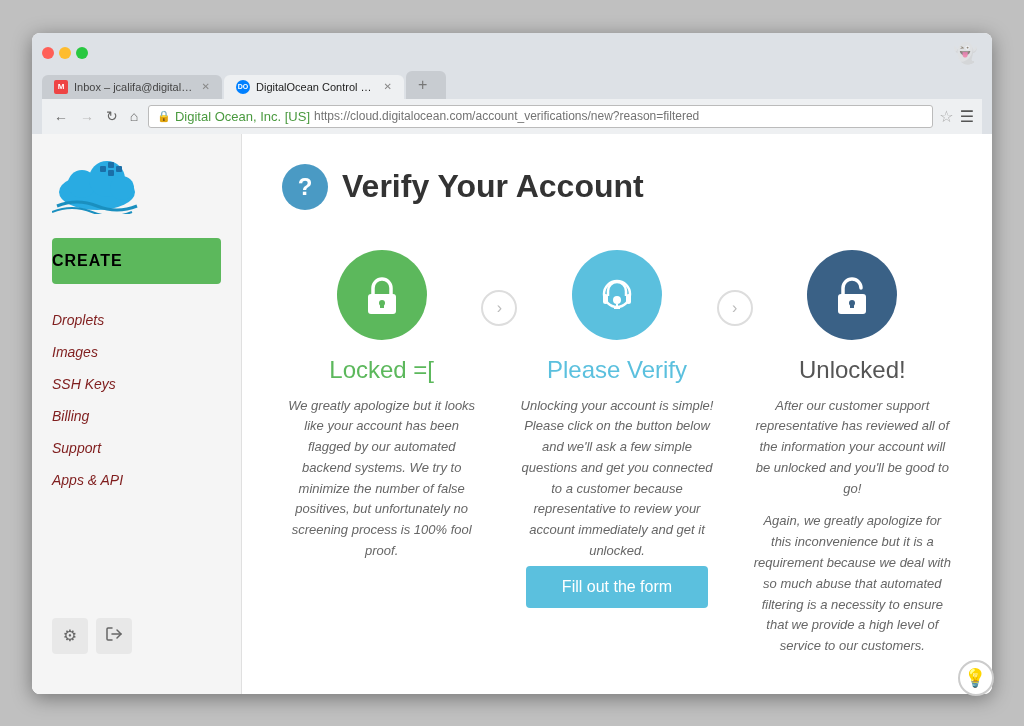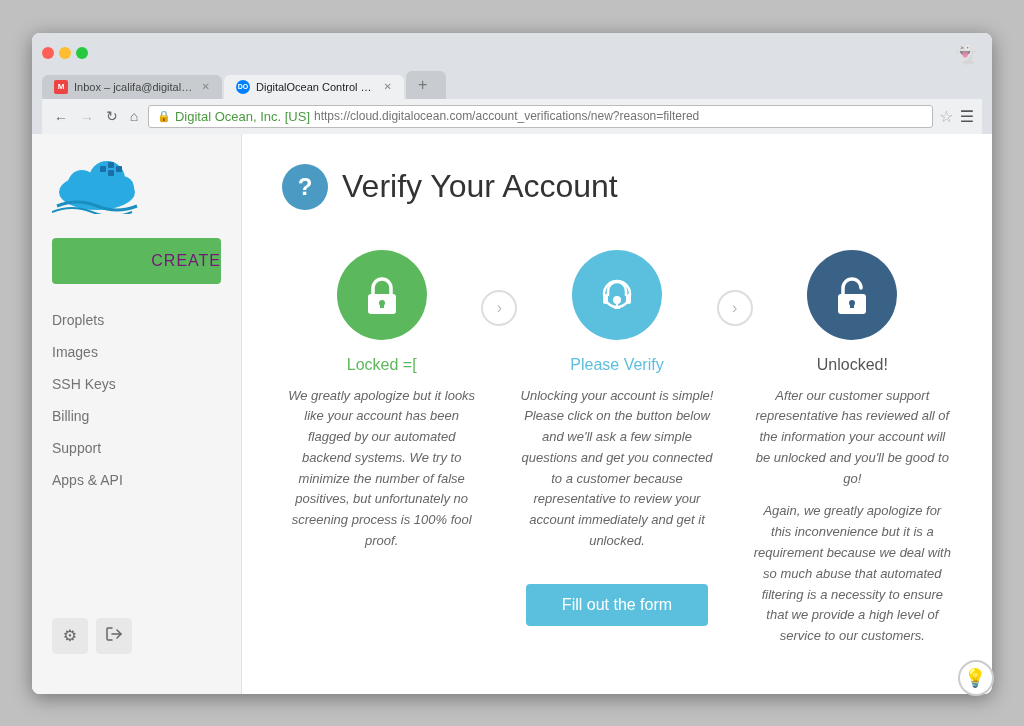--- a/index.html
+++ b/index.html
@@ -183,41 +183,42 @@
 
     .logo-cloud {
       width: 100px;
       height: 60px;
     }
 
     .create-btn {
       display: block;
       margin: 0 20px 20px 20px;
       background: #5cb85c;
-      color: #701a75;
+      color: #000000;
       font-size: 16px;
-      font-weight: normal;
+      font-weight: bold;
       letter-spacing: 1px;
-      text-align: right;
+      text-align: left;
       padding: 14px 0;
       border: none;
       border-radius: 4px;
       cursor: pointer;
       text-transform: uppercase;
     }
 
     .sidebar-nav {
       list-style: none;
     }
 
     .sidebar-nav li {
       padding: 8px 20px;
       font-size: 14px;
-      color: #737373;
-      cursor: pointer;
+      color: #7f1d1d;
+      cursor: pointer;
+      font-style: italic;
     }
 
     .sidebar-bottom {
       padding: 20px;
       display: flex;
       gap: 8px;
       margin-top: auto;
     }
 
     .sidebar-icon-btn {
@@ -256,21 +257,21 @@
       align-items: center;
       justify-content: center;
       color: #fff;
       font-size: 24px;
       font-weight: bold;
       flex-shrink: 0;
     }
 
     .page-title {
       font-size: 32px;
-      font-weight: 400;
+      font-weight: 700;
       color: #333;
     }
 
     
     .steps-container {
       display: flex;
       align-items: flex-start;
       gap: 0;
     }
 
@@ -302,38 +303,38 @@
     .step-circle.blue { background: #5bc0de; }
     .step-circle.dark-blue { background: #3a6186; }
 
     .step-circle svg {
       width: 46px;
       height: 46px;
       fill: #fff;
     }
 
     .step-title {
-      font-size: 16px;
+      font-size: 24px;
       margin-bottom: 12px;
     }
 
     .step-title.green { color: #5cb85c; }
     .step-title.blue { color: #5bc0de; }
     .step-title.dark { color: #555; }
 
     .step-desc {
       font-size: 13px;
       color: #666;
       line-height: 1.6;
       font-style: italic;
     }
 
     .verify-btn {
       display: block;
-      margin: 32px auto 0 auto;
+      margin: 4px auto 0 auto;
       background: #5bc0de;
       color: #fff;
       border: none;
       border-radius: 4px;
       padding: 12px 36px;
       font-size: 16px;
       cursor: pointer;
       white-space: nowrap;
     }
 

